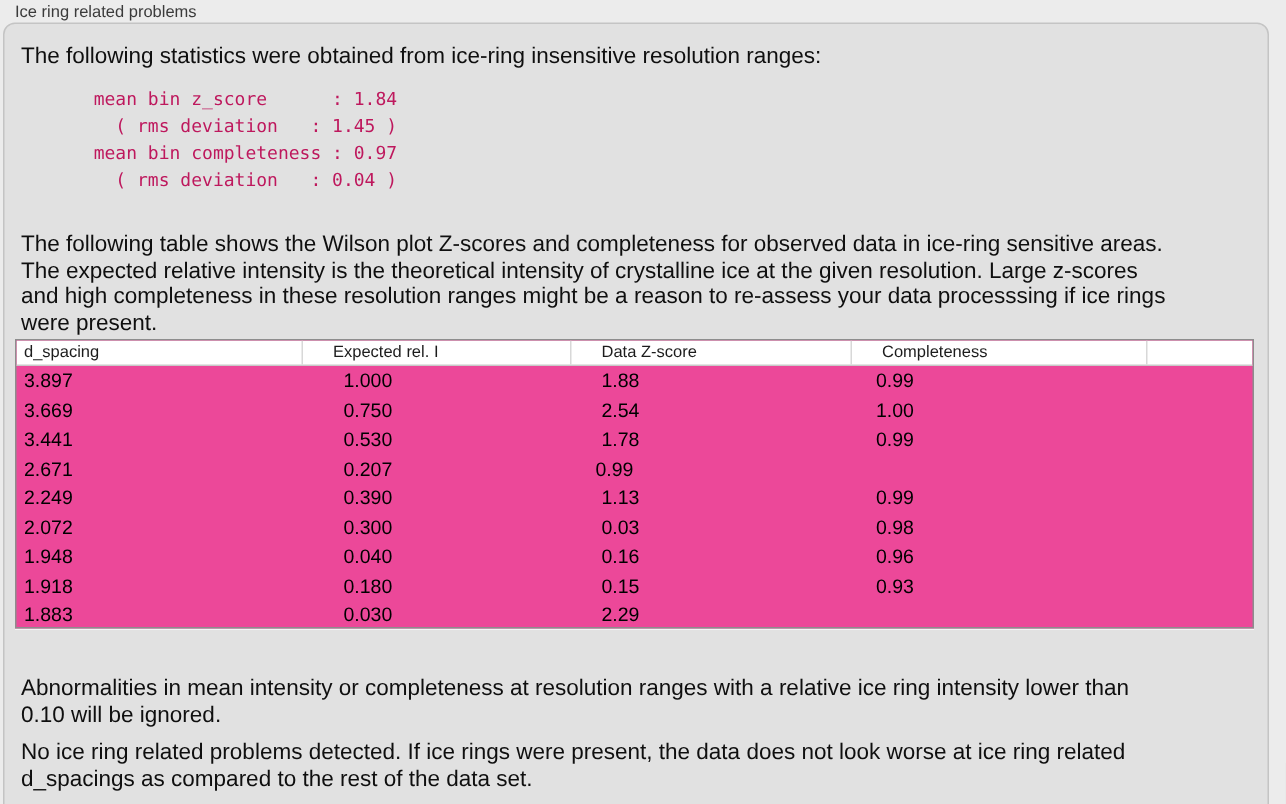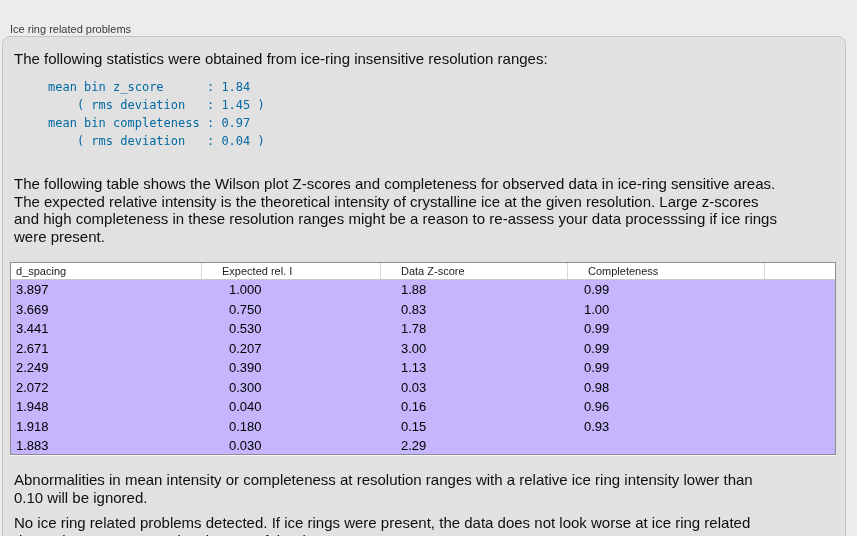--- a/index.html
+++ b/index.html
@@ -5,21 +5,21 @@
   html, body {
     margin: 0;
     padding: 0;
     width: 857px;
     height: 536px;
     overflow: hidden;
     background: #ececec;
     font-family: "Liberation Sans", sans-serif;
     -webkit-font-smoothing: antialiased;
   }
-  .abs { position: absolute; margin-top: 21px; }
+  .abs { position: absolute; }
 
   .panel-title {
     left: 10px; top: 2px;
     font-size: 11px;
     color: #3b3b3b;
   }
   .panel {
     left: 2px; top: 15px;
     width: 844px; height: 530px;
     background: #e1e1e1;
@@ -32,29 +32,30 @@
     color: #0f0f0f;
     line-height: 17.5px;
     white-space: pre-line;
   }
   .intro { left: 14px; top: 29px; }
   .stats-block {
     left: 48px; top: 57px;
     font-family: "DejaVu Sans Mono", "Liberation Mono", monospace;
     font-size: 12px;
     line-height: 18px;
-    color: #0369a1;
+    color: #be185d;
     white-space: pre;
+    text-align: right;
   }
   .description { left: 14px; top: 154px; }
 
   .data-table {
-    left: 10px; top: 241px;
+    left: 10px; top: 226px;
     width: 826px; height: 193px;
-    background: #c4b5fd;
+    background: #ec4899;
     border: 1px solid #8d8d8d;
     box-sizing: border-box;
     box-shadow: 0 1px 0 rgba(255,255,255,0.7);
     overflow: hidden;
   }
   .table-header {
     display: flex;
     height: 16px;
     border-bottom: 1px solid #c9c9c9;
     background: #ffffff;
@@ -125,35 +126,34 @@
       <div class="tr">
         <div class="td c0">3.897</div>
         <div class="td c1">1.000</div>
         <div class="td c2">1.88</div>
         <div class="td c3">0.99</div>
         <div class="td c4"></div>
       </div>
       <div class="tr">
         <div class="td c0">3.669</div>
         <div class="td c1">0.750</div>
-        <div class="td c2">0.83</div>
+        <div class="td c2">2.54</div>
         <div class="td c3">1.00</div>
         <div class="td c4"></div>
       </div>
       <div class="tr">
         <div class="td c0">3.441</div>
         <div class="td c1">0.530</div>
         <div class="td c2">1.78</div>
         <div class="td c3">0.99</div>
         <div class="td c4"></div>
       </div>
       <div class="tr">
         <div class="td c0">2.671</div>
         <div class="td c1">0.207</div>
-        <div class="td c2">3.00</div>
         <div class="td c3">0.99</div>
         <div class="td c4"></div>
       </div>
       <div class="tr">
         <div class="td c0">2.249</div>
         <div class="td c1">0.390</div>
         <div class="td c2">1.13</div>
         <div class="td c3">0.99</div>
         <div class="td c4"></div>
       </div>

